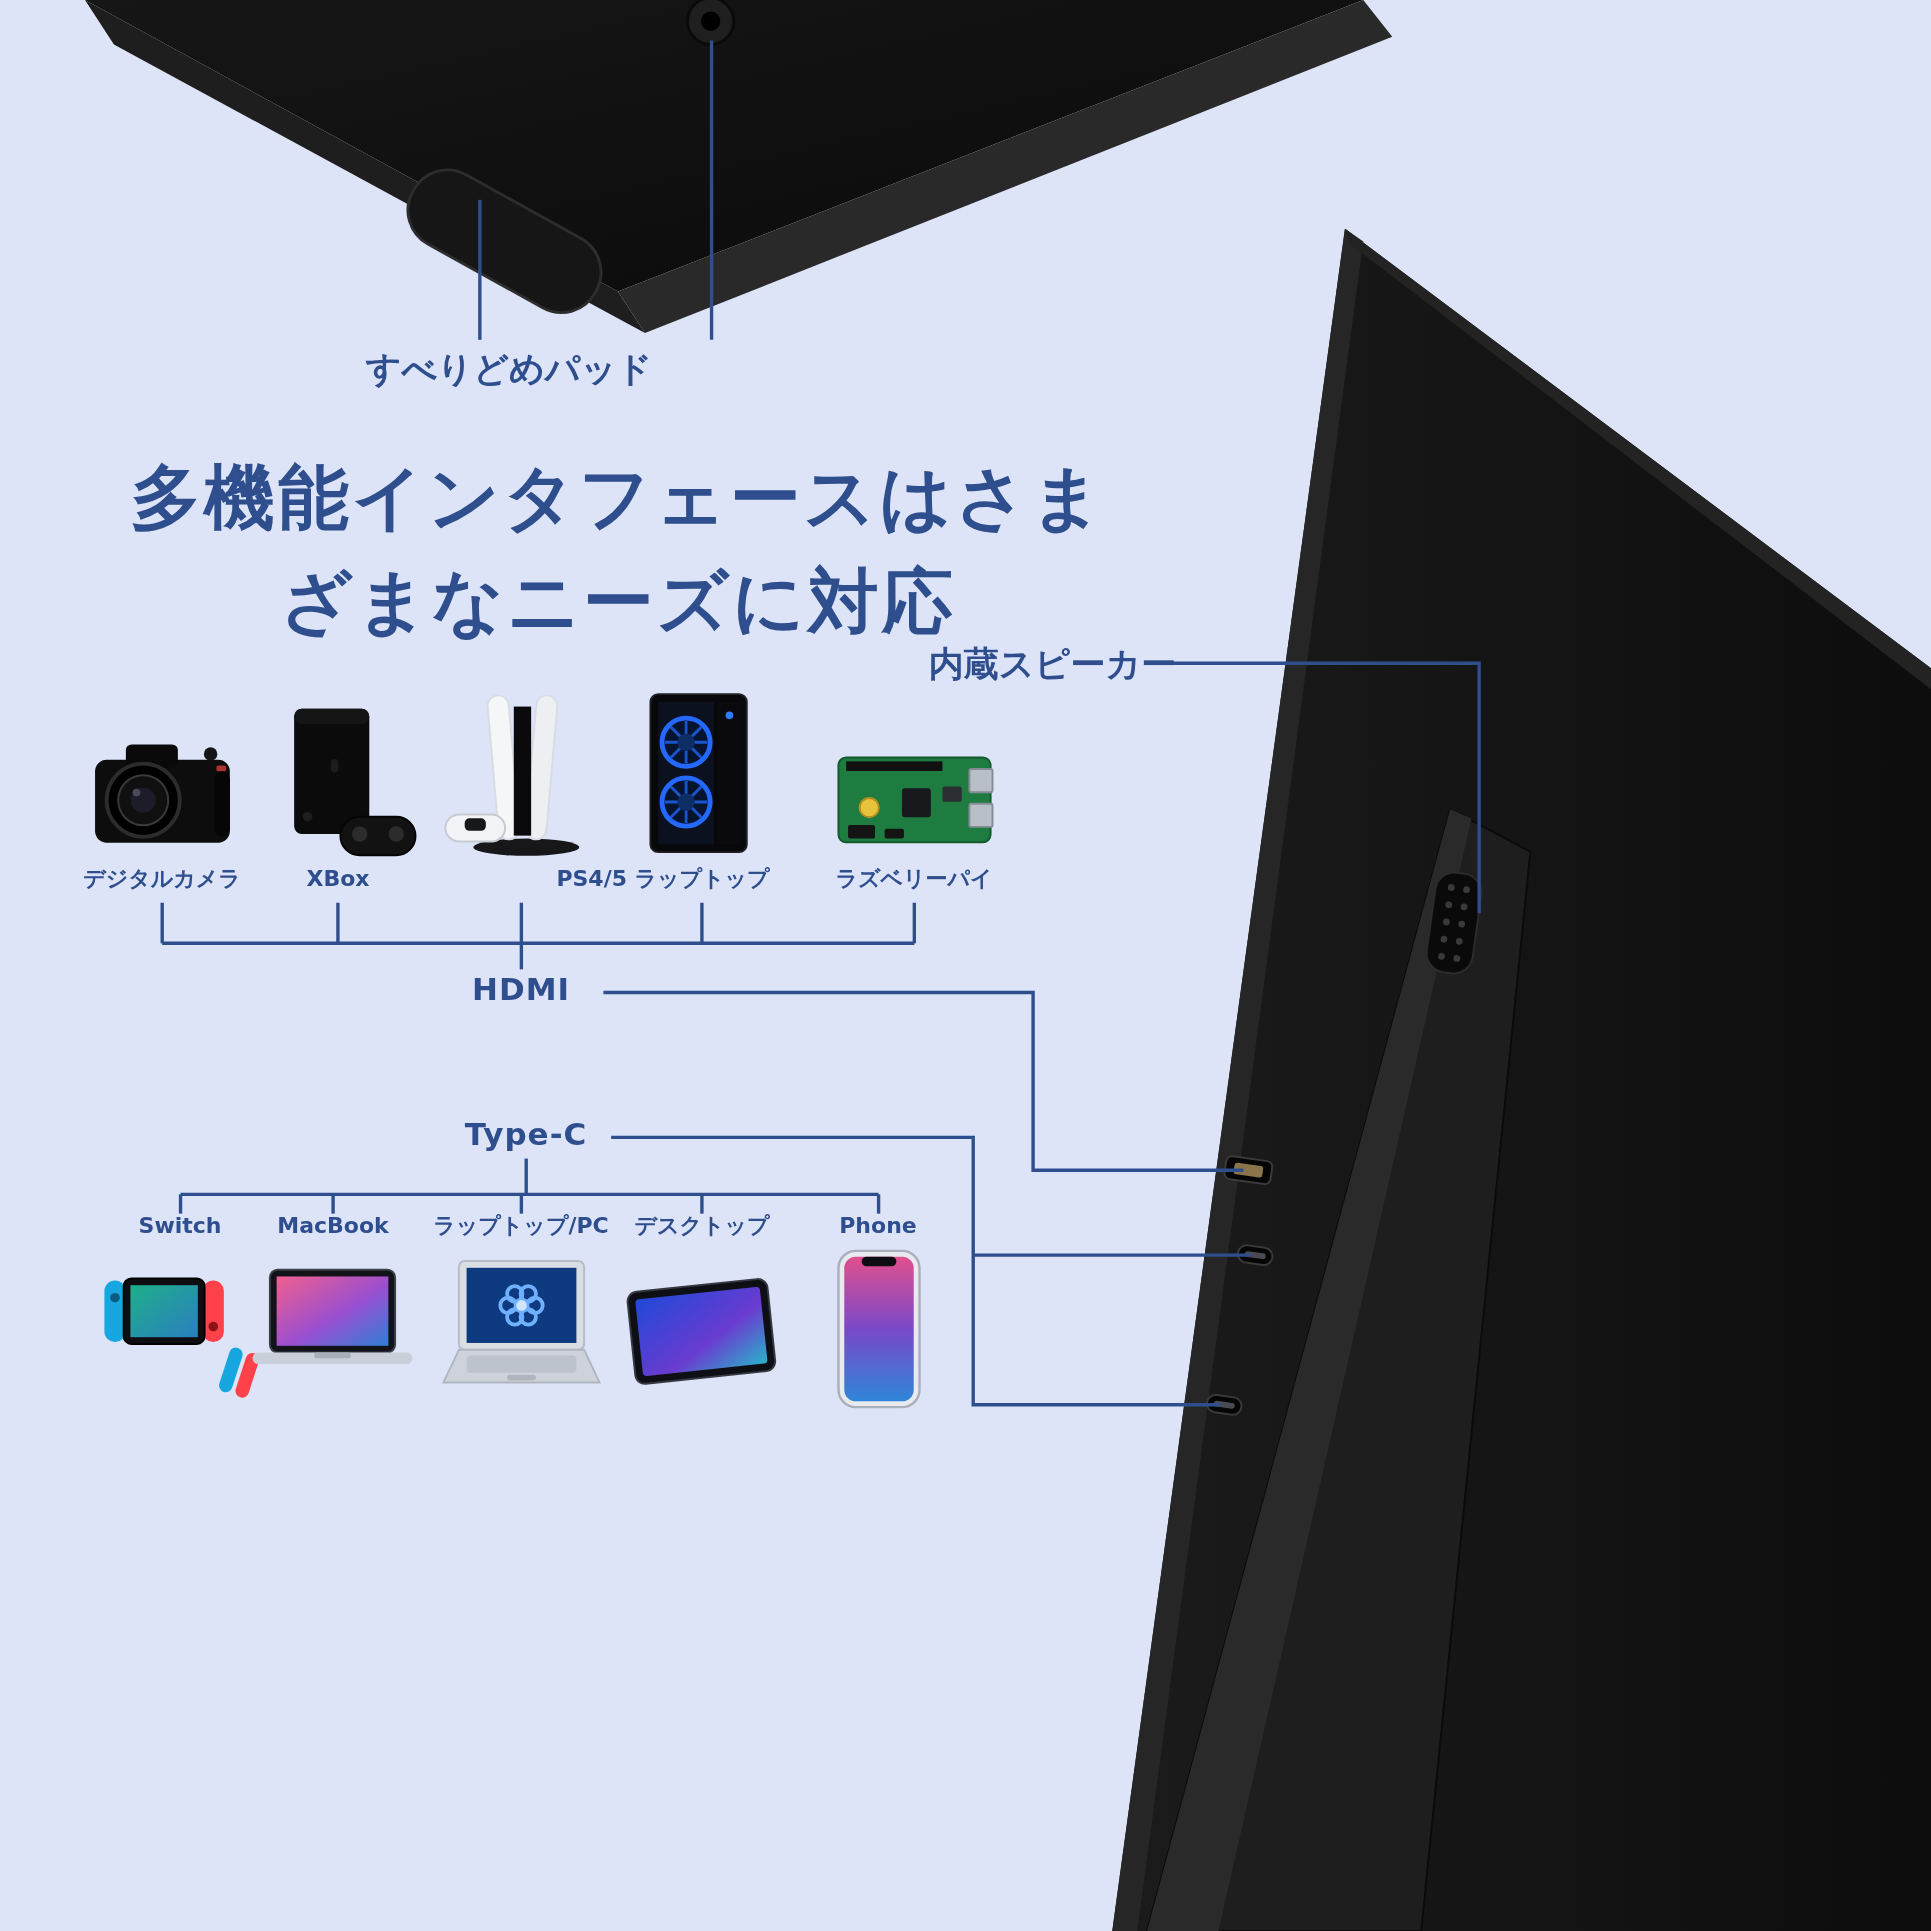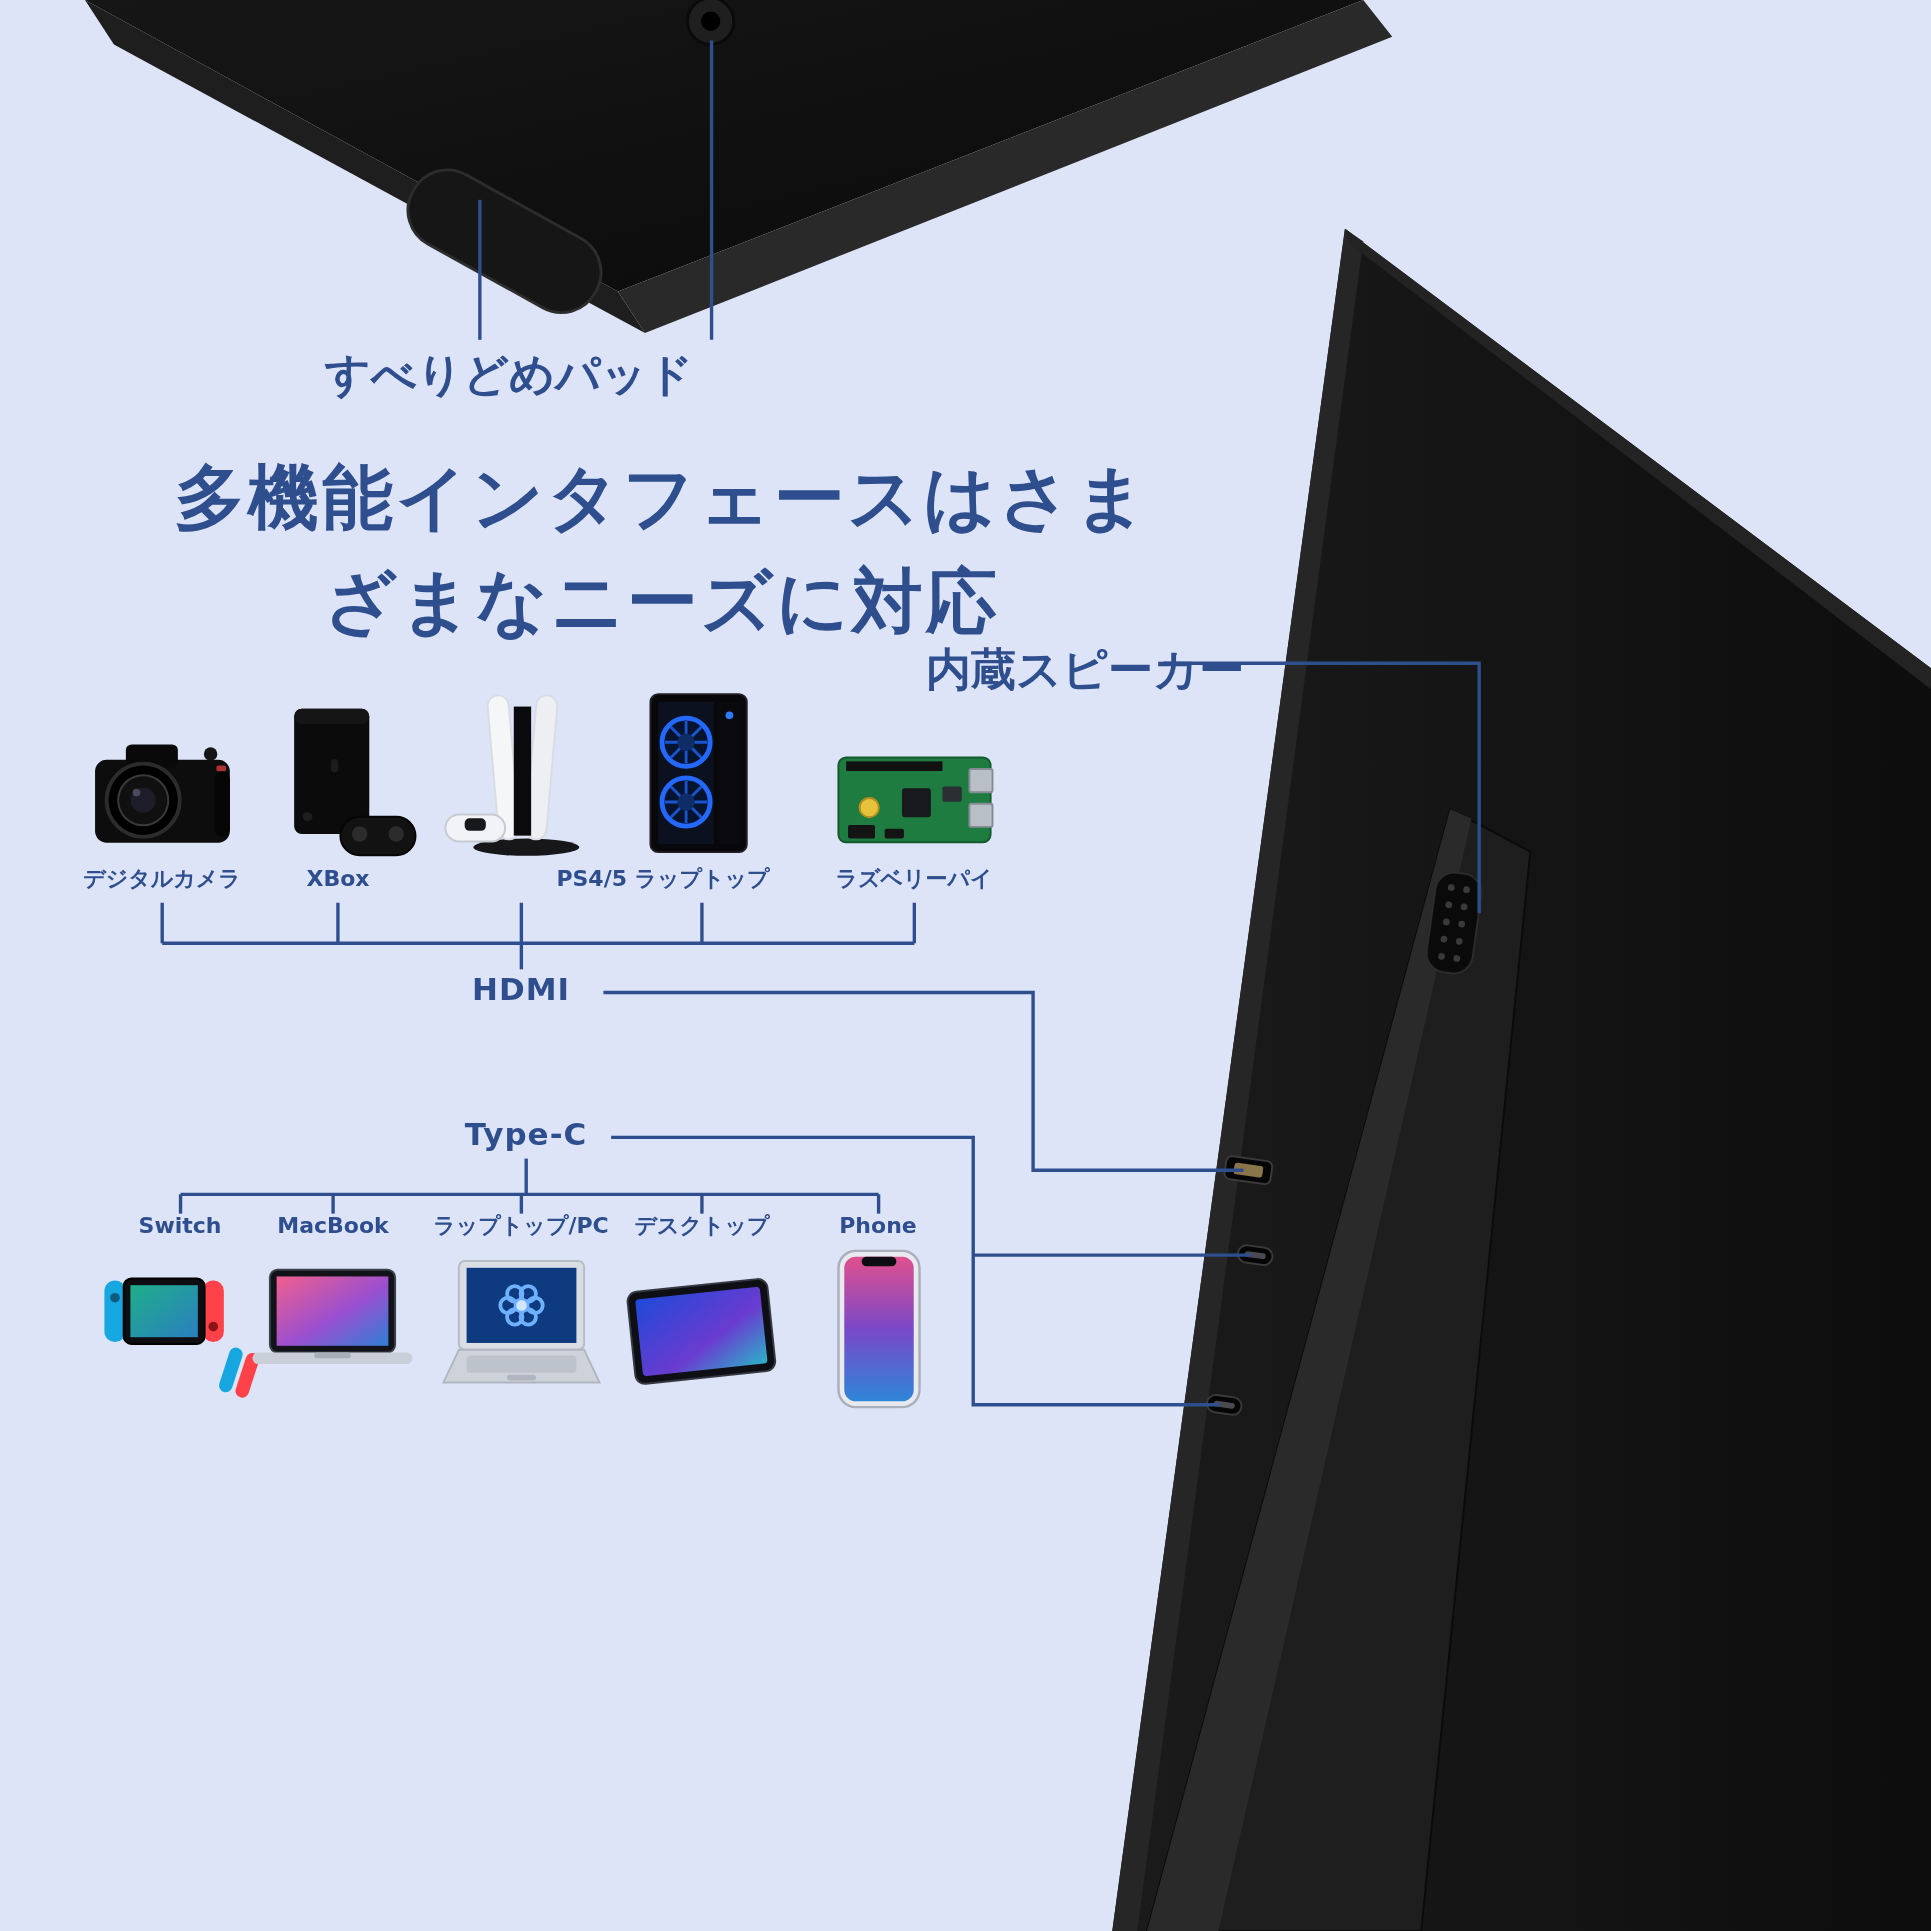--- a/index.html
+++ b/index.html
@@ -8,25 +8,25 @@
   .canvas {
     position:relative; width:1931px; height:1931px; overflow:hidden;
     background:var(--bg,#dde4f8);
   }
   .layer { position:absolute; left:0; top:0; }
   .label {
     position:absolute; color:var(--accent,#2e4e8d);
     font-weight:bold; text-align:center; line-height:1.2;
     white-space:nowrap;
   }
-  .callout { font-size:45px; }
+  .callout { font-size:35px; }
   .heading {
     position:absolute; left:0; top:446px; width:1236px;
     color:var(--accent,#2e4e8d); font-weight:bold; text-align:center;
-    font-size:71px; line-height:104px; letter-spacing:2.9px;margin-left:44px;
+    font-size:71px; line-height:104px; letter-spacing:2.9px;
   }
   .port-label { font-size:31px; letter-spacing:1px; }
   .dev-label { font-size:22px; }
   .dev-icon { position:absolute; }
 </style>
 </head>
 <body>
 
 <div class="canvas">
 

